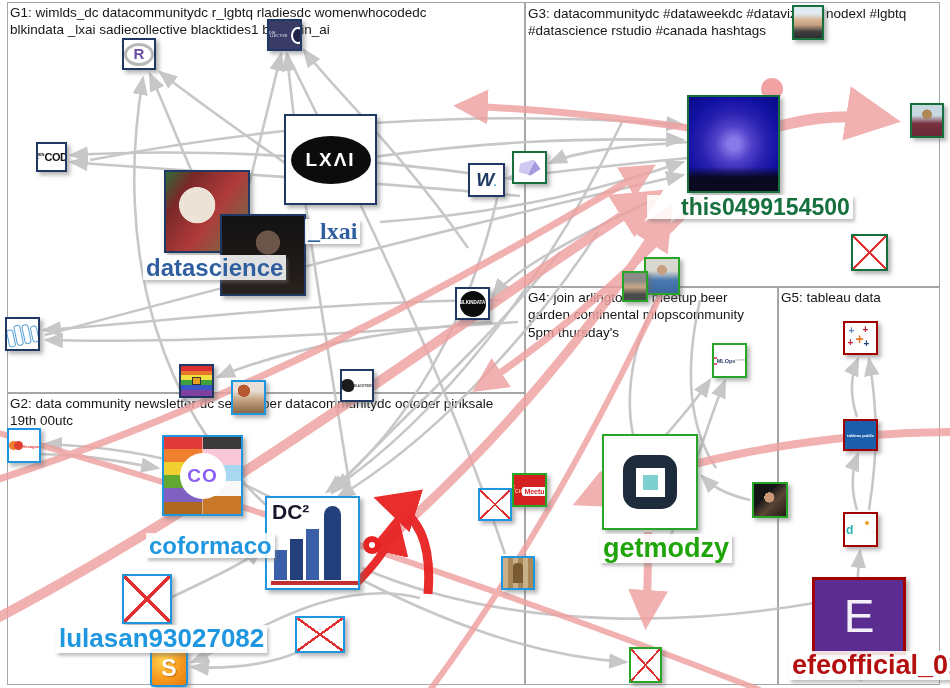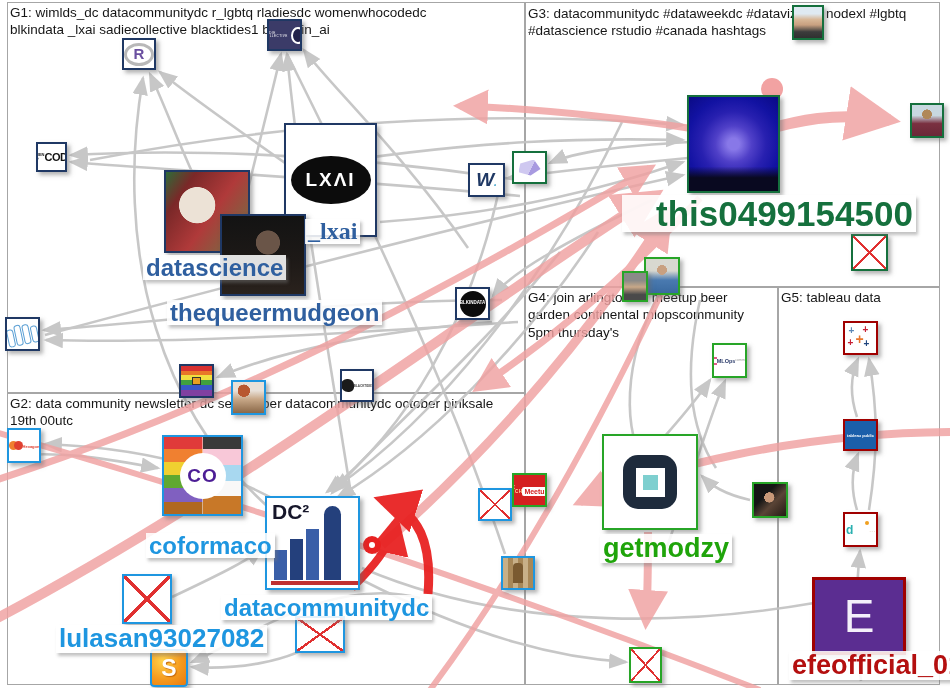--- a/index.html
+++ b/index.html
@@ -132,21 +132,21 @@
       <span style="font-size:3px;color:#fff;letter-spacing:.5px;">SADIE COLLECTIVE</span>
       <span style="width:13px;height:13px;border:2px solid #fff;border-radius:50%;background:#23234a;margin-top:1px;"></span>
     </span>
   </div>
   <div class="node b1" style="left:36px;top:142px;width:31px;height:30px;">
     <span class="stack">
       <span style="font-size:4px;font-weight:bold;color:#222;">WOMEN WHO</span>
       <span style="font-size:11px;font-weight:900;color:#111;letter-spacing:-.5px;">CODE</span>
     </span>
   </div>
-  <div class="node b1" style="left:284px;top:123px;width:93px;height:114px;">
+  <div class="node b1" style="left:284px;top:114px;width:93px;height:91px;">
     <span class="lxellipse">LXΛI</span>
   </div>
   <div class="node b1 photo" style="left:164px;top:170px;width:86px;height:83px;background:
        radial-gradient(circle at 38% 42%, #ece2d6 0 26%, rgba(0,0,0,0) 27%),
        linear-gradient(125deg,#2e6b38 0%,#7a2828 22%,#b03a3a 55%,#8a5a40 78%,#5e3d4e 100%);"></div>
   <div class="node b1 photo" style="left:220px;top:214px;width:86px;height:82px;background:
        radial-gradient(circle at 56% 34%, #6a5548 0 17%, rgba(0,0,0,0) 18%),
        linear-gradient(180deg,#131313 0%,#1d1917 55%,#2a221d 100%);"></div>
   <div class="node b1" style="left:468px;top:163px;width:37px;height:34px;">
     <span style="font-weight:bold;font-style:italic;font-size:19px;color:#1f3864;">W<span style="color:#3aa0c8;font-size:10px;">.</span></span>
@@ -200,21 +200,21 @@
       <span style="font-size:4px;color:#e04030;font-weight:bold;margin-top:2px;">Hexagon</span>
     </span>
   </div>
   <div class="node b2 photo" style="left:231px;top:380px;width:35px;height:35px;background:
        radial-gradient(circle at 35% 28%, #b85830 0 20%, rgba(0,0,0,0) 21%),
        linear-gradient(180deg,#e8e0d8 0 28%,#c8a888 55%,#8a6848 100%);"></div>
   <div class="node b2" style="left:162px;top:435px;width:81px;height:81px;background-image:
        linear-gradient(180deg,#e03a3a 0 16%,#f08030 16% 33%,#f0d030 33% 49%,#60a830 49% 66%,#8060c0 66% 84%,#b06820 84% 100%),
        linear-gradient(180deg,#3a3a3a 0 16%,#f8c8d8 16% 37%,#a8d8f0 37% 57%,#f8f8f8 57% 77%,#c87828 77% 100%);
        background-size:50% 100%,50% 100%;background-position:left top,right top;background-repeat:no-repeat,no-repeat;">
-    <span style="width:46px;height:46px;border-radius:50%;background:#fff;display:flex;align-items:center;justify-content:center;font-weight:900;font-size:19px;color:#4c1d95;letter-spacing:1px;">CO</span>
+    <span style="width:46px;height:46px;border-radius:50%;background:#fff;display:flex;align-items:center;justify-content:center;font-weight:900;font-size:19px;color:#8b5cf6;letter-spacing:1px;">CO</span>
   </div>
   <div class="node b2" style="left:265px;top:496px;width:95px;height:94px;">
     <span style="position:absolute;left:0;top:0;width:100%;height:100%;padding-left:20px;">
       <span style="position:absolute;left:5px;top:2px;font-weight:900;font-size:21px;color:#16162a;">DC²</span>
       <span class="dcbar" style="left:7px;width:13px;height:30px;"></span>
       <span class="dcbar" style="left:23px;width:13px;height:41px;background:#24407c;"></span>
       <span class="dcbar" style="left:39px;width:13px;height:51px;"></span>
       <span class="dcbar" style="left:57px;width:17px;height:74px;background:#24407c;border-radius:9px 9px 0 0;"></span>
       <span style="position:absolute;left:4px;right:4px;bottom:3px;height:4px;background:#c03030;"></span>
     </span>
@@ -280,21 +280,19 @@
       <span style="width:4px;height:4px;border-radius:50%;background:#f0a020;margin-top:-13px;margin-left:12px;"></span>
       <span style="font-size:3.5px;color:#b06820;margin-top:6px;">· · ·</span>
     </span>
   </div>
   <div class="node b5" style="left:812px;top:577px;width:94px;height:78px;background:#5b2d91;border-width:3px;">
     <span style="color:#f4f0fa;font-size:46px;font-weight:400;">E</span>
   </div>
 
   <div class="nl c1" style="left:305px;top:219px;font-size:24px;font-family:Liberation Serif, serif;">_lxai</div>
   <div class="nl c1" style="left:143px;top:255px;font-size:24px;">datascience</div>
-  <div class="nl c1" style="left:167px;top:300px;font-size:24px;">thequeermudgeon</div>
-  <div class="nl c3" style="left:622px;top:195px;font-size:35px;padding-left:34px;">this0499154500</div>
+  <div class="nl c3" style="left:647px;top:195px;font-size:23px;padding-left:34px;">this0499154500</div>
   <div class="nl c2" style="left:146px;top:520px;font-size:24px;margin-top:13px;">coformaco</div>
-  <div class="nl c2" style="left:221px;top:595px;font-size:24px;">datacommunitydc</div>
   <div class="nl c2" style="left:56px;top:625px;font-size:26px;">lulasan93027082</div>
   <div class="nl c4" style="left:600px;top:534px;font-size:27px;">getmodzy</div>
   <div class="nl c5" style="left:789px;top:651px;font-size:27px;">efeofficial_01</div>
 
 </div>
 
 </body></html>

